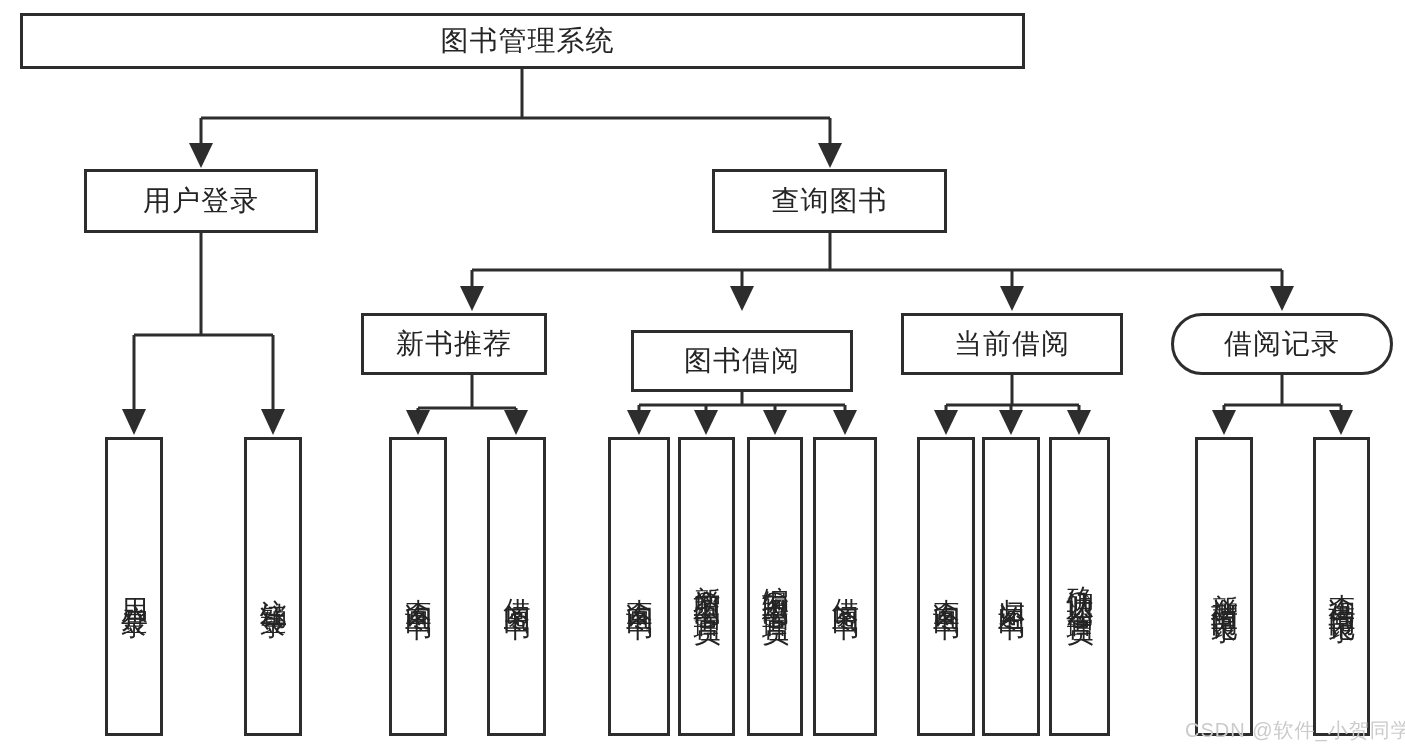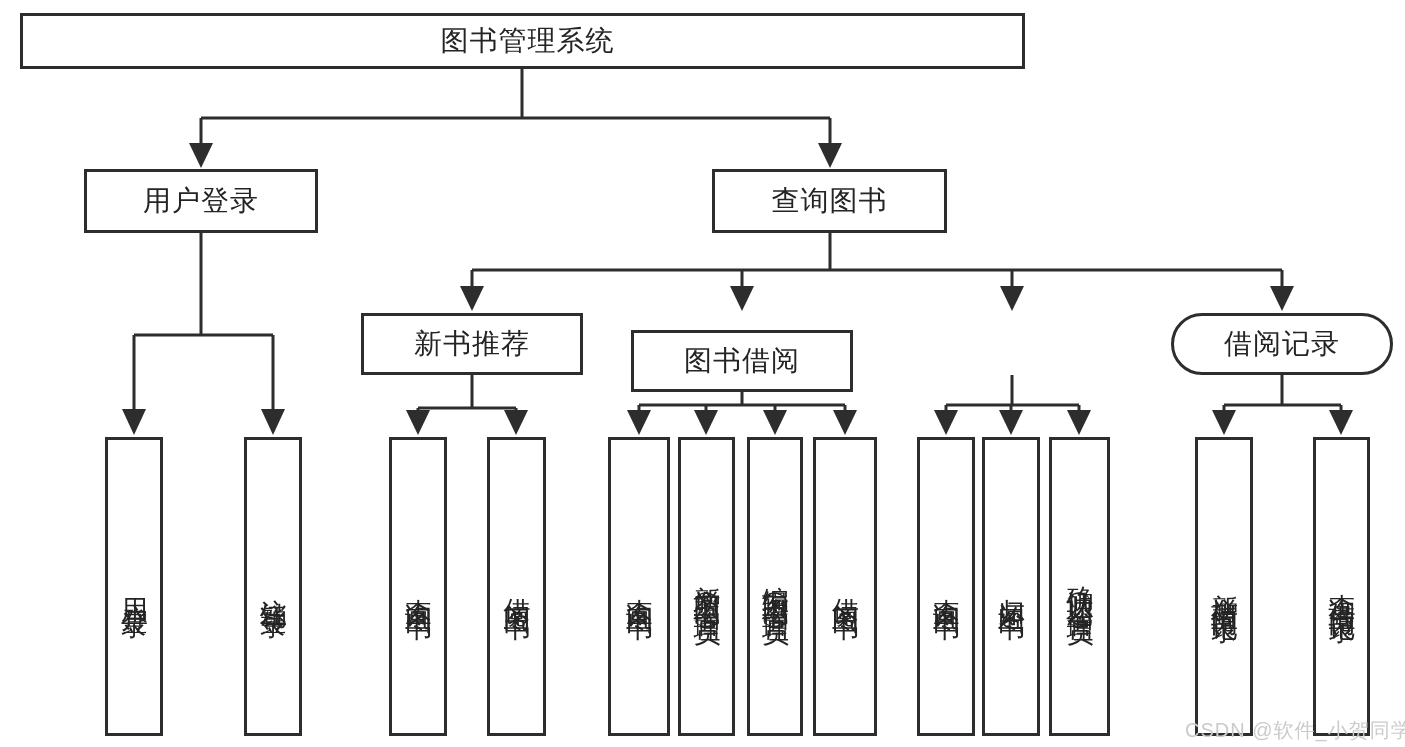--- a/index.html
+++ b/index.html
@@ -95,22 +95,23 @@
     <path class="edge" d="M1282 375 V405 M1224 405 H1341 M1224 405 V414 M1341 405 V414"></path>
     <polygon class="arrow" points="1212,410 1236,410 1224,435"></polygon>
     <polygon class="arrow" points="1329,410 1353,410 1341,435"></polygon>
   </svg>
 
   <div class="node" style="left:20px;top:13px;width:1005px;height:56px;padding-left:10px;">图书管理系统</div>
 
   <div class="node" style="left:84px;top:169px;width:234px;height:64px;">用户登录</div>
   <div class="node" style="left:712px;top:169px;width:235px;height:64px;">查询图书</div>
 
-  <div class="node" style="left:361px;top:313px;width:222px;height:62px;">新书推荐</div>
+  <div class="node" style="left:361px;top:313px;width:186px;height:62px;">新书推荐</div>
   <div class="node" style="left:631px;top:313px;width:222px;height:62px;margin-top:17px;">图书借阅</div>
+  <div class="node" style="left:901px;top:313px;width:222px;height:62px;">当前借阅</div>
   <div class="node" style="left:1171px;top:313px;width:222px;height:62px;border-radius:31px;">借阅记录</div>
 
   <div class="leaf" style="left:105px;top:437px;width:58px;height:299px;">
     <span class="vtext">用户登录</span>
   </div>
   <div class="leaf" style="left:244px;top:437px;width:58px;height:299px;">
     <span class="vtext">注销登录</span>
   </div>
 
   <div class="leaf" style="left:389px;top:437px;width:58px;height:299px;">

